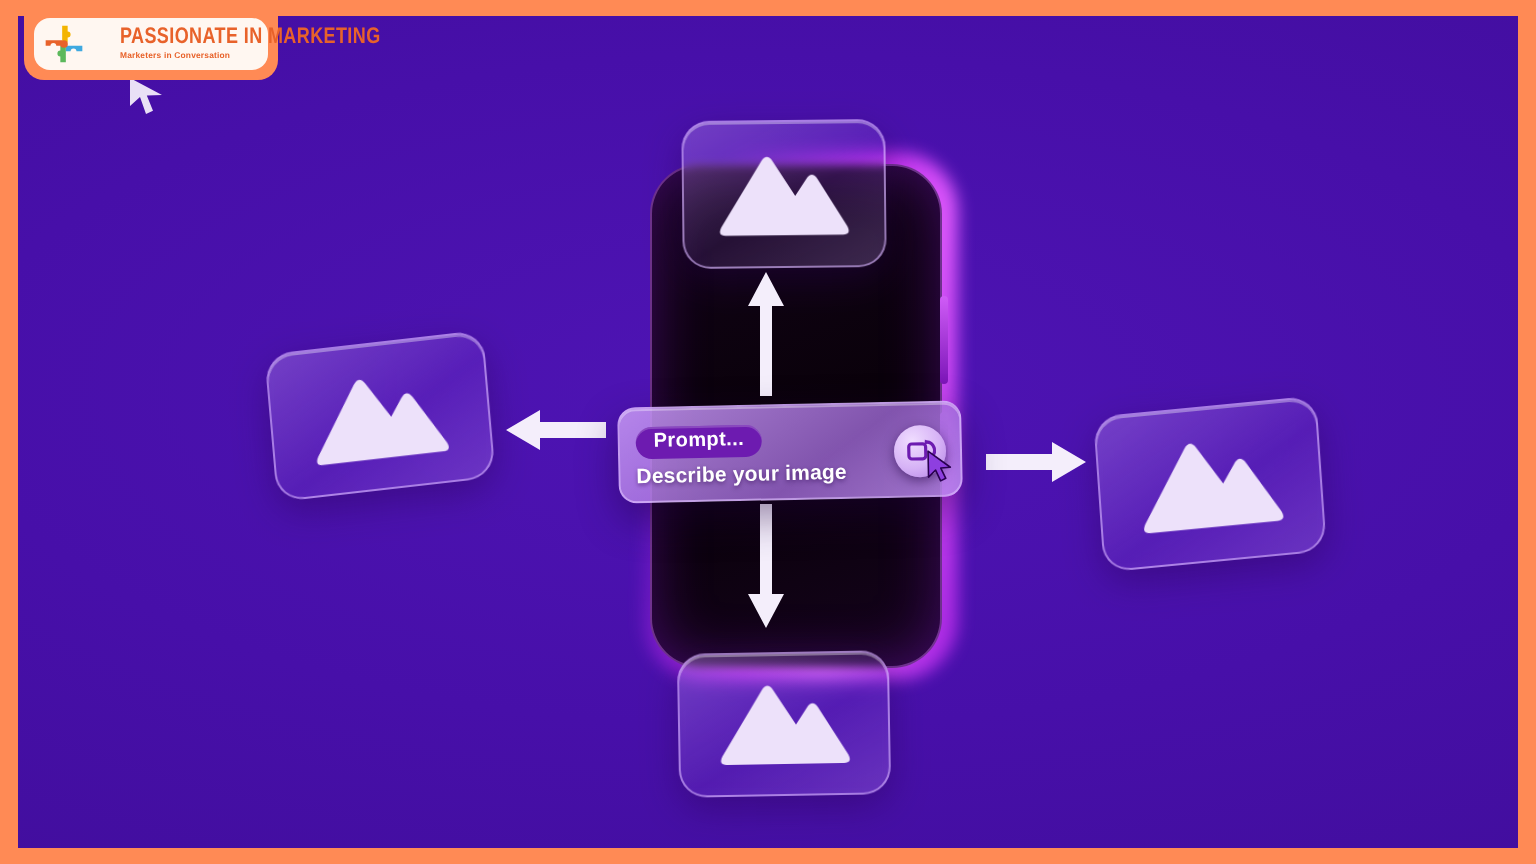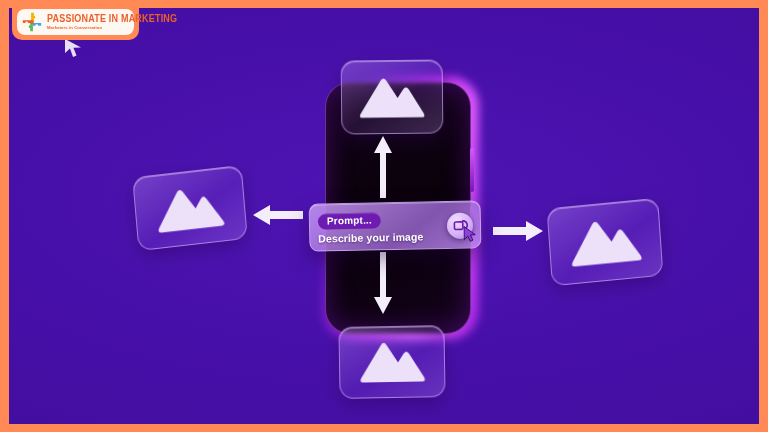--- a/index.html
+++ b/index.html
@@ -43,21 +43,21 @@
     border-radius: 0 0 10px 10px;
     display: flex;
     align-items: center;
     padding: 0 5px;
     box-sizing: border-box;
     z-index: 40;
   }
   #logo-plate {
     display: flex;
     align-items: center;
-    gap: 4px;
+    gap: 17px;
     background: #FFF7F1;
     border-radius: 8px;
     width: 100%;
     height: 26px;
     padding: 0 4px;
     box-sizing: border-box;
   }
   #logo-mark { flex: 0 0 auto; }
   .logo-text-wrap {
     display: flex;

